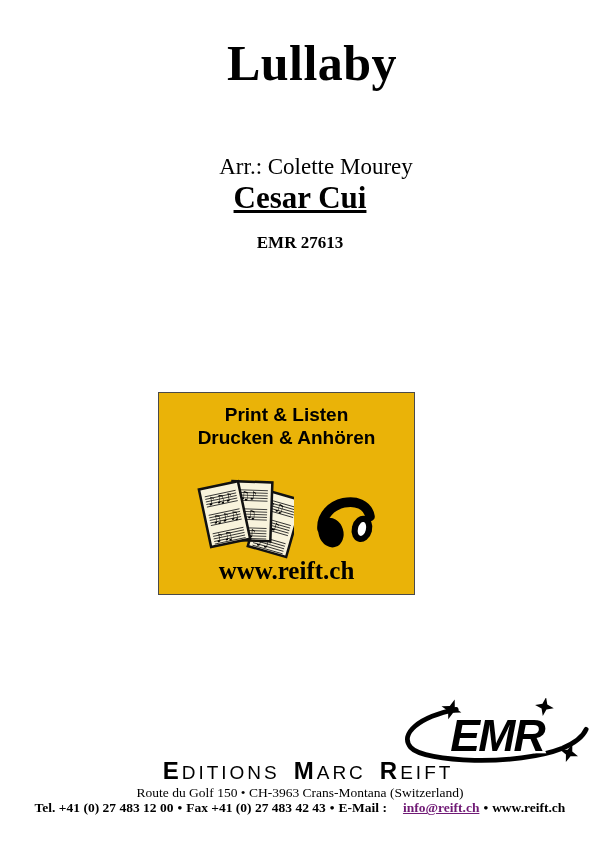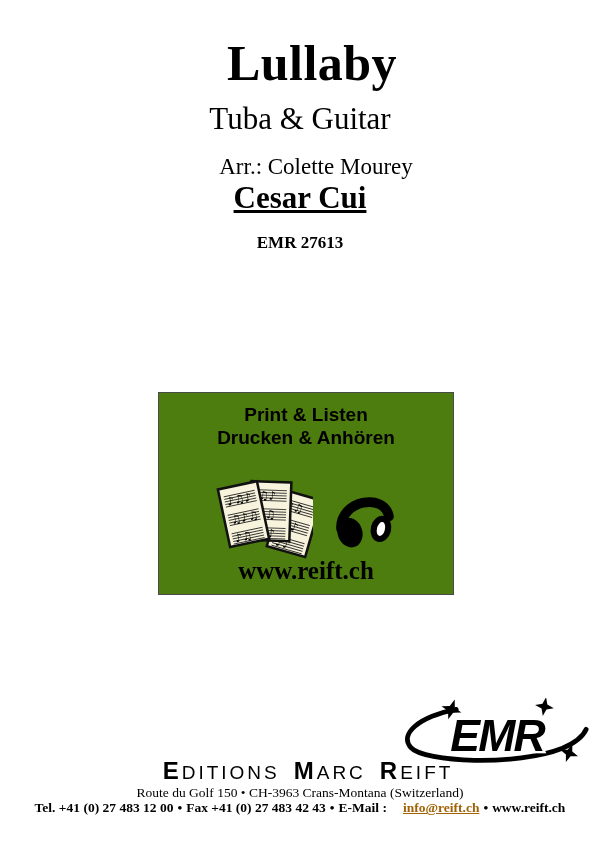--- a/index.html
+++ b/index.html
@@ -17,23 +17,23 @@
 
   .title        { top: 34px;  font-size: 50px; font-weight: bold; letter-spacing: 0.5px; margin-left: 12px; }
   .instrumentation { top: 101px; font-size: 31px; font-weight: normal; }
   .arranger     { top: 154px; font-size: 23px; margin-left: 16px; }
   .composer     { top: 180px; font-size: 31px; font-weight: bold; text-decoration: underline; }
   .catalog      { top: 233px; font-size: 17px; font-weight: bold; text-align: center; }
 
   .promo-box {
     position: absolute;
     left: 158px; top: 392px;
-    width: 296px; height: 203px;
+    width: 257px; height: 203px;
     border: 1.5px solid #4a4a4a;
-    background: #4d7c0f;
+    background: #eab308;
     box-sizing: border-box;
   }
   .promo-lines {
     position: absolute; top: 10px; left: 0; width: 100%;
     text-align: center;
     font-family: "Liberation Sans", sans-serif;
     font-weight: bold;
     font-size: 19px;
     line-height: 23px;
   }
@@ -59,30 +59,29 @@
     letter-spacing: 3px;
     white-space: nowrap;
   }
   .brand-word { margin: 0 7px; }
   .brand-initial { font-size: 24px; font-weight: bold; }
   .brand-rest    { font-size: 19px; font-weight: normal; }
 
   .address-line { top: 785px; font-size: 13.5px; font-weight: normal; }
   .contact-line { top: 800px; font-size: 13.5px; font-weight: bold; white-space: nowrap; }
   .contact-line .sep { margin: 0 4px; }
-  .email-link { color: #a16207; text-decoration: underline; font-weight: bold; }
+  .email-link { color: #701a75; text-decoration: underline; font-weight: bold; }
   .email-label { margin-right: 16px; }
 </style>
 </head>
 <body>
 
 <div class="page">
 
   <div class="centered title">Lullaby</div>
-  <div class="centered instrumentation">Tuba &amp; Guitar</div>
   <div class="centered arranger">Arr.: Colette Mourey</div>
   <div class="centered composer">Cesar Cui</div>
   <div class="centered catalog">EMR 27613</div>
 
   <div class="promo-box">
     <div class="promo-lines">
       <div>Print &amp; Listen</div>
       <div>Drucken &amp; Anhören</div>
     </div>
 

